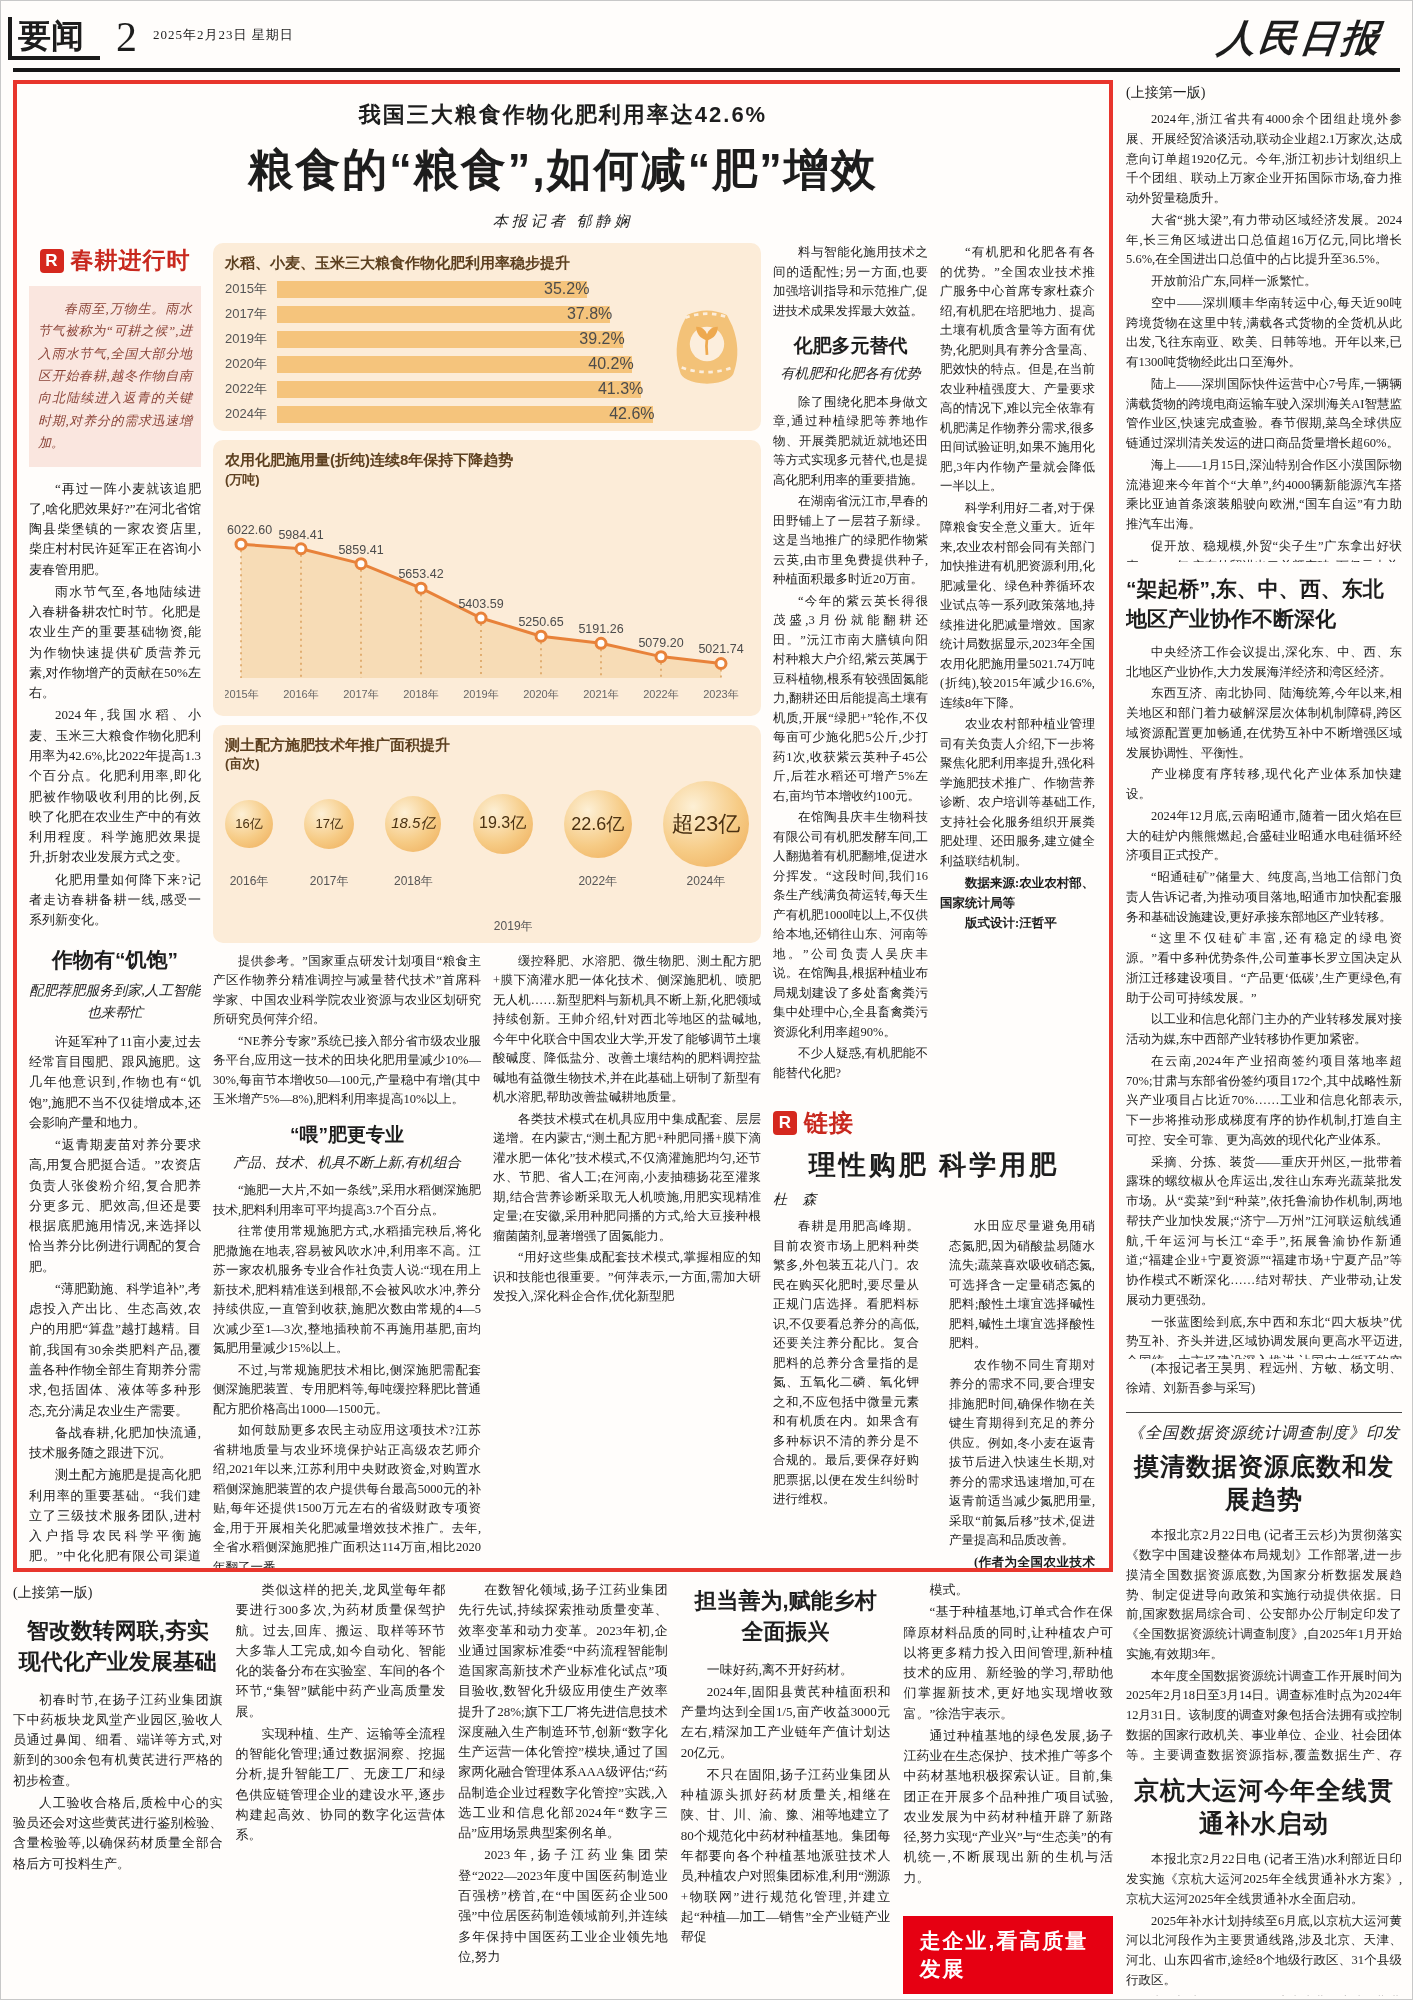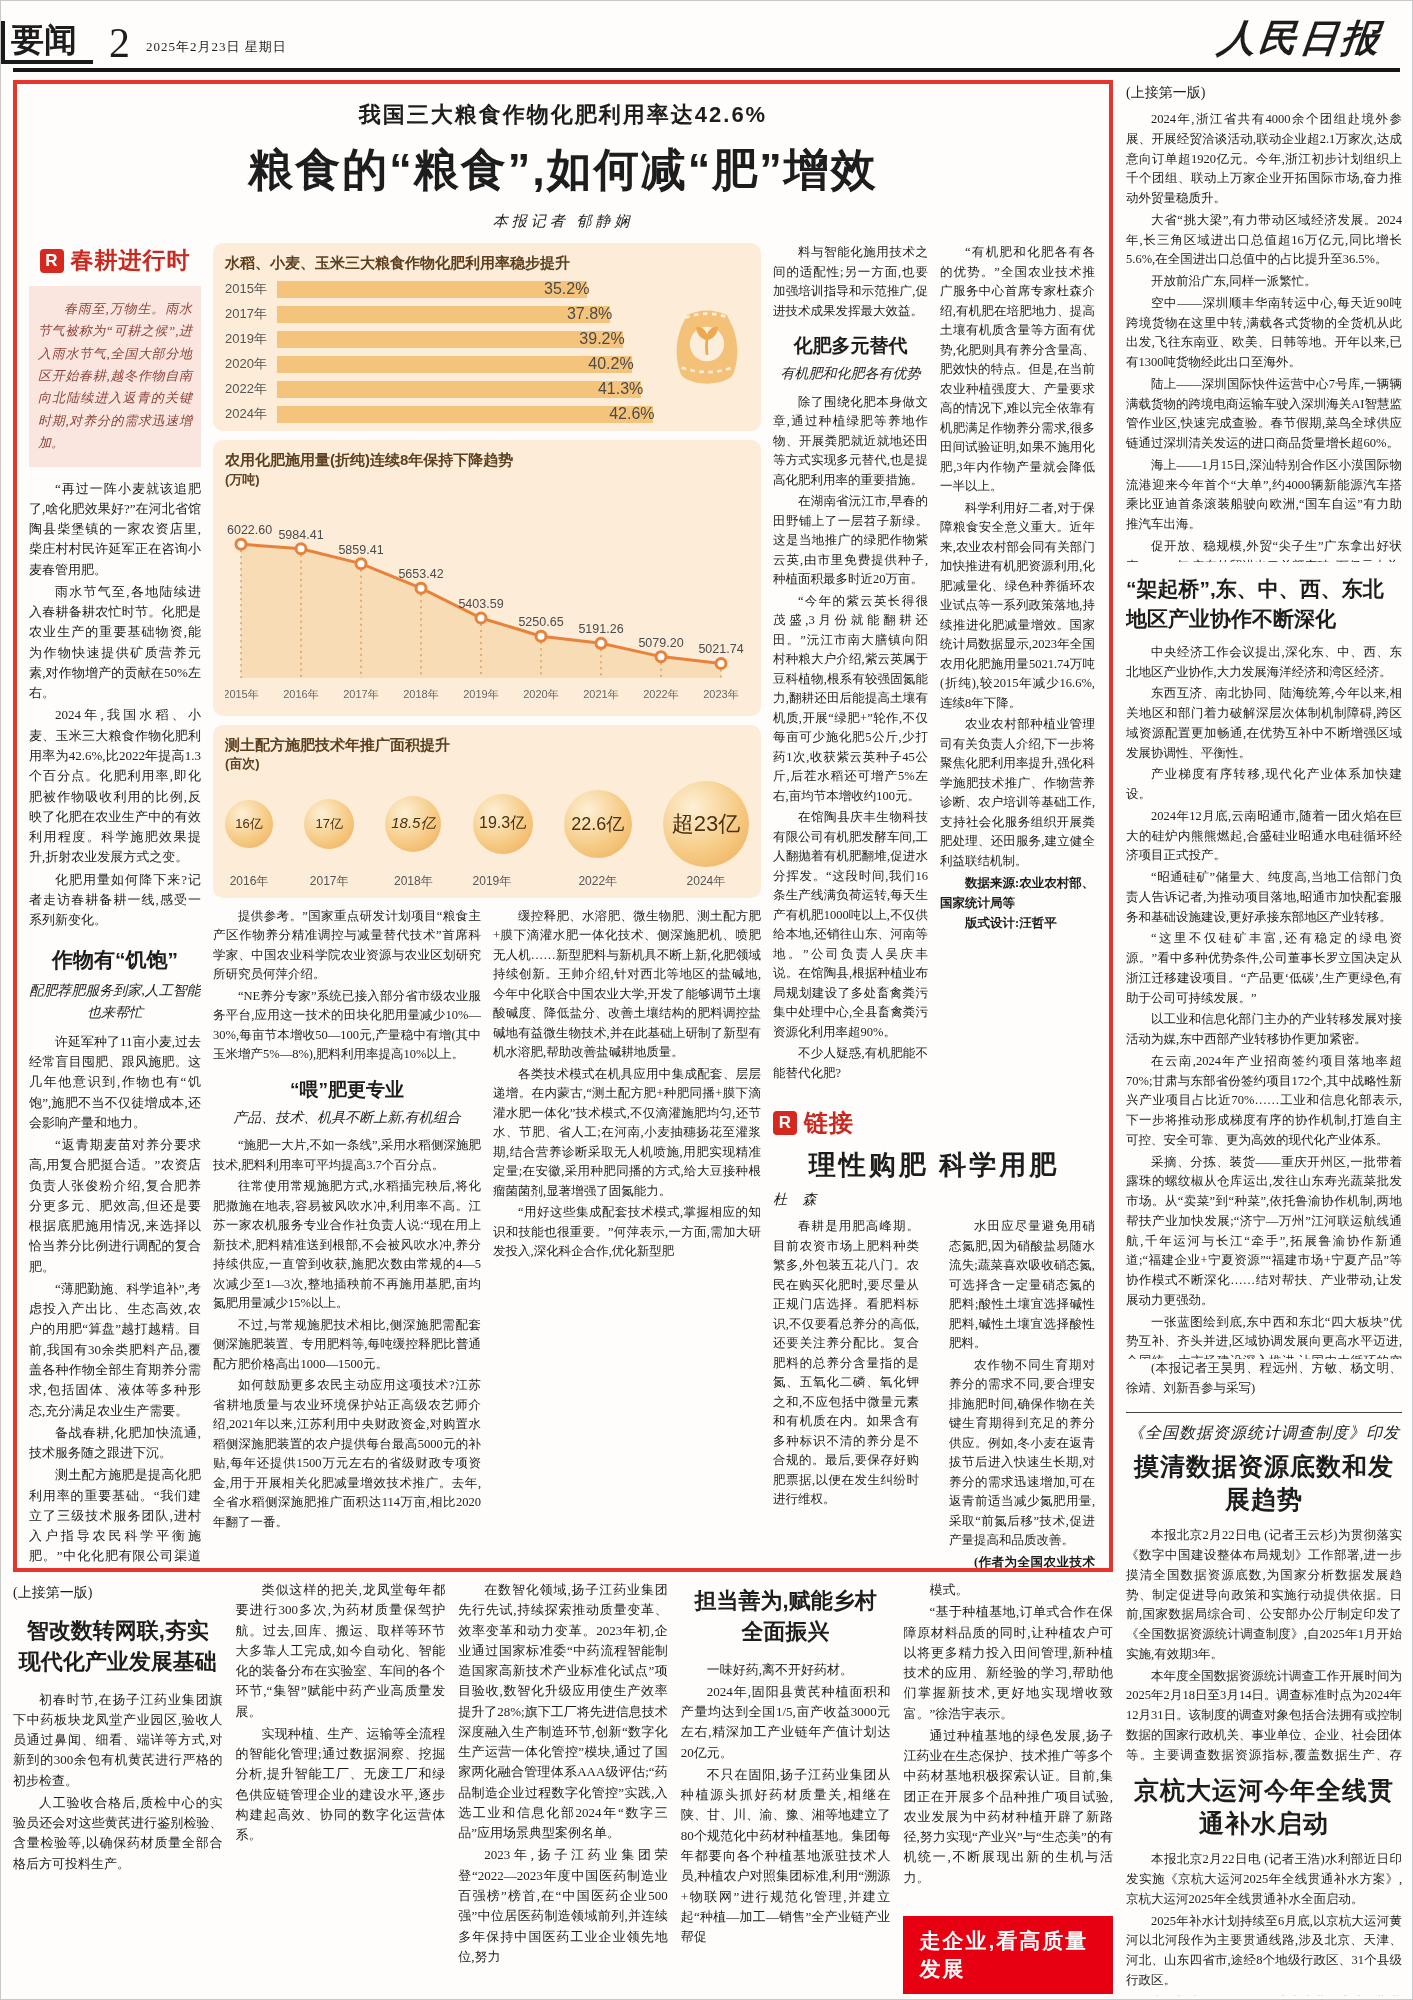--- a/index.html
+++ b/index.html
@@ -1,18 +1,18 @@
 <!DOCTYPE html>
 <html><head>
 <meta charset="utf-8">
 <style>
 *{margin:0;padding:0;box-sizing:border-box}
 body{background:#e9e9e9;font-family:"Liberation Serif","DejaVu Serif",serif}
 .page{width:1413px;height:2000px;margin:0 auto;background:#fffdfb;color:#1d1d1d;border:1px solid #c8c8c8;overflow:hidden;position:relative}
-.masthead{display:flex;align-items:flex-end;gap:16px;padding:12px 16px 2px 0}
+.masthead{display:flex;align-items:center;gap:16px;padding:12px 16px 2px 7px}
 .sec-badge{font-family:"Liberation Sans",sans-serif;font-weight:bold;font-size:33px;border-left:4px solid #1a1a1a;border-bottom:4px solid #1a1a1a;padding:2px 16px 2px 6px;line-height:1.05}
 .page-num{font-size:42px;line-height:.85;padding-bottom:2px}
 .m-date{font-size:13px;letter-spacing:1px;padding-bottom:8px}
 .paper-logo{margin-left:auto;font-weight:bold;font-style:italic;font-size:38px;letter-spacing:3px;transform:skewX(-6deg);padding-right:14px}
 .black-rule{height:4px;background:#151515;margin:2px 12px 0}
 .page-body{display:flex;gap:13px;padding:8px 12px 0}
 .left-zone{width:1100px;flex:none}
 .right-col{width:276px;flex:none;height:1916px;overflow:hidden}
 .main-box{border:4px solid #e8352c;padding:12px 12px 8px;height:1492px;overflow:hidden}
 .m-head{text-align:center;padding:4px 0 8px}
@@ -241,21 +241,21 @@
                       <div style="width: 50px; height: 50px; border-radius: 50%; display: flex; align-items: center; justify-content: center; background: radial-gradient(circle at 35% 30%, rgb(253, 240, 214) 0%, rgb(246, 203, 133) 55%, rgb(238, 171, 87) 100%); color: rgb(74, 49, 18); font-family: &quot;Liberation Sans&quot;, sans-serif; font-size: 13px;">17亿</div>
                     </div>
                     <div style="font-family: &quot;Liberation Sans&quot;, sans-serif; font-size: 12px; color: rgb(85, 85, 85); margin-top: 4px;">2017年</div>
                   </div>
                   <div style="display: flex; flex-direction: column; align-items: center;">
                     <div style="height: 90px; display: flex; align-items: center; justify-content: center; font-style: italic;">
                       <div style="width: 56px; height: 56px; border-radius: 50%; display: flex; align-items: center; justify-content: center; background: radial-gradient(circle at 35% 30%, rgb(253, 240, 214) 0%, rgb(246, 203, 133) 55%, rgb(238, 171, 87) 100%); color: rgb(74, 49, 18); font-family: &quot;Liberation Sans&quot;, sans-serif; font-size: 15px;">18.5亿</div>
                     </div>
                     <div style="font-family: &quot;Liberation Sans&quot;, sans-serif; font-size: 12px; color: rgb(85, 85, 85); margin-top: 4px;">2018年</div>
                   </div>
-                  <div style="display: flex; flex-direction: column; align-items: flex-start;">
+                  <div style="display: flex; flex-direction: column; align-items: flex-end; gap: 45px;">
                     <div style="height: 90px; display: flex; align-items: center; justify-content: center;">
                       <div style="width: 60px; height: 60px; border-radius: 50%; display: flex; align-items: center; justify-content: center; background: radial-gradient(circle at 35% 30%, rgb(253, 240, 214) 0%, rgb(246, 203, 133) 55%, rgb(238, 171, 87) 100%); color: rgb(74, 49, 18); font-family: &quot;Liberation Sans&quot;, sans-serif; font-size: 16px;">19.3亿</div>
                     </div>
                     <div style="font-family: &quot;Liberation Sans&quot;, sans-serif; font-size: 12px; color: rgb(85, 85, 85); margin-top: 4px;">2019年</div>
                   </div>
                   <div style="display: flex; flex-direction: column; align-items: center;">
                     <div style="height: 90px; display: flex; align-items: center; justify-content: center;">
                       <div style="width: 68px; height: 68px; border-radius: 50%; display: flex; align-items: center; justify-content: center; background: radial-gradient(circle at 35% 30%, rgb(253, 240, 214) 0%, rgb(246, 203, 133) 55%, rgb(238, 171, 87) 100%); color: rgb(74, 49, 18); font-family: &quot;Liberation Sans&quot;, sans-serif; font-size: 18px;">22.6亿</div>
                     </div>
                     <div style="font-family: &quot;Liberation Sans&quot;, sans-serif; font-size: 12px; color: rgb(85, 85, 85); margin-top: 4px;">2022年</div>

